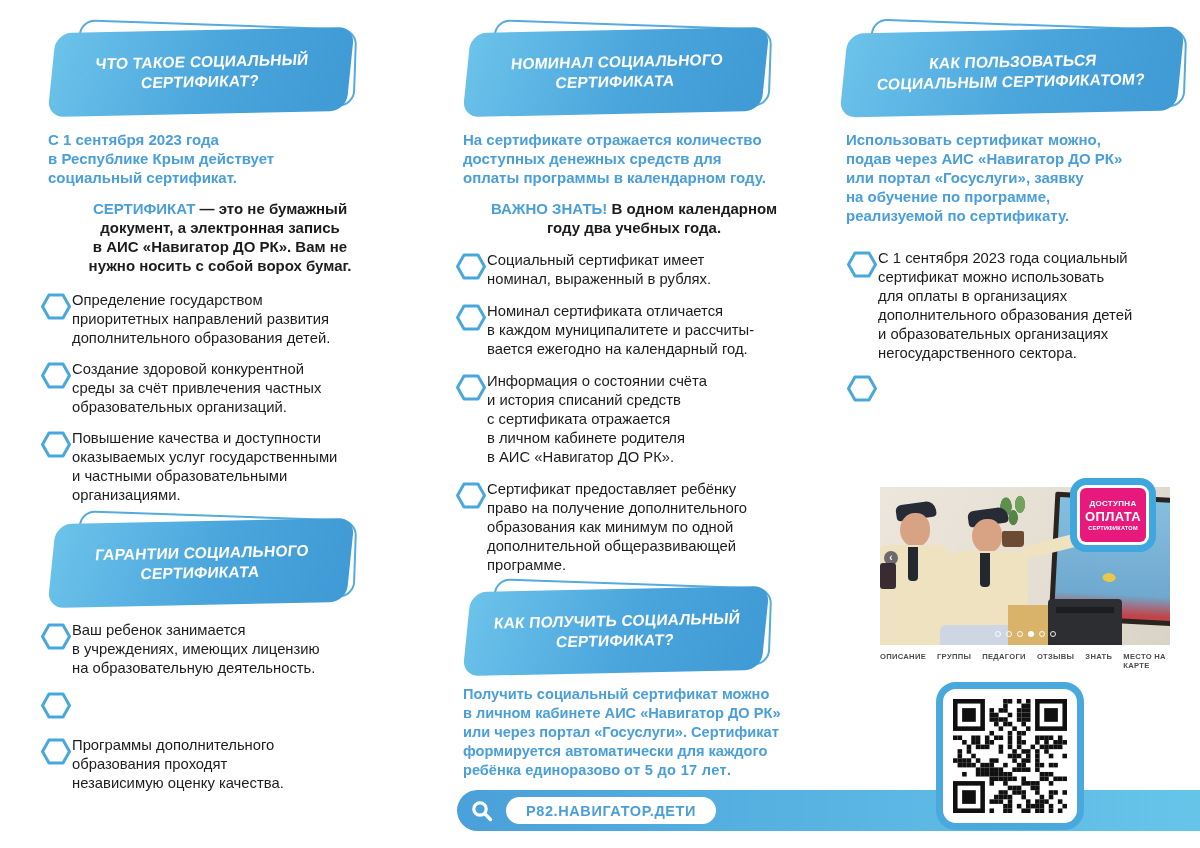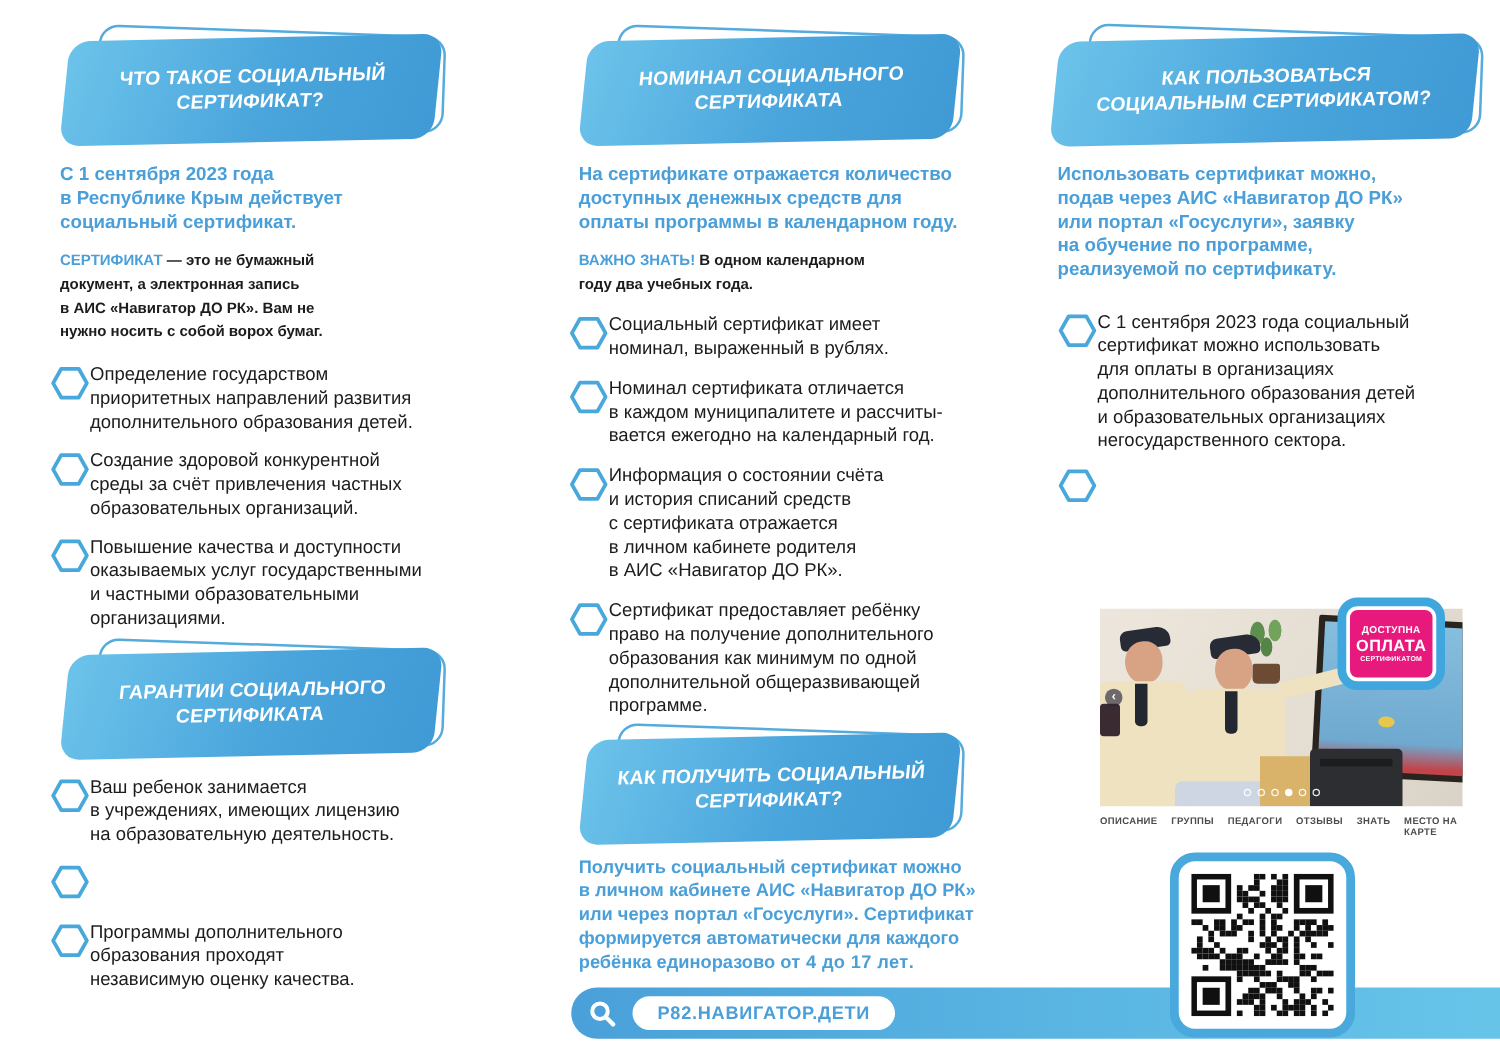--- a/index.html
+++ b/index.html
@@ -27,21 +27,21 @@
     border-radius:16px;transform:skewX(-7deg) rotate(-1.2deg);
     display:flex;align-items:center;justify-content:center;text-align:center;
     color:#ffffff;font-weight:800;font-size:15.5px;line-height:1.3;
     letter-spacing:.2px;padding:0 14px;
   }
   .col-left .hdr,.col-mid .hdr{margin-left:12px;width:298px;}
   .col-right .hdr{margin-left:6px;width:336px;}
 
   .pre{white-space:pre-line;}
   .blue-lead{color:#4a9fd9;font-weight:700;font-size:15px;line-height:19px;margin:0 0 12px 8px;}
-  .black-lead{color:#1c1c1e;font-weight:700;font-size:12px;line-height:19px;margin:0 0 16px 8px;}
+  .black-lead{color:#1c1c1e;font-weight:700;font-size:15px;line-height:19px;margin:0 0 16px 8px;text-align:center;}
   .black-lead .hl, .hl{color:#4a9fd9;}
 
   .bullet{display:flex;margin:0 0 12px 0;}
   .bullet .hex{flex:0 0 32px;margin-top:1px;}
   .bullet p{margin:0;color:#1c1c1e;font-weight:500;font-size:14.8px;line-height:19px;}
 
   .mid-bottom{color:#4a9fd9;font-weight:700;font-size:14.6px;line-height:19px;margin:0 0 0 8px;}
   .mid-bottom .xb{font-weight:800;letter-spacing:.3px;}
 
   
@@ -284,21 +284,21 @@
     <div class="hdr-fill">
         <span class="pre">КАК ПОЛУЧИТЬ СОЦИАЛЬНЫЙ
 СЕРТИФИКАТ?</span>
       </div>
   </div>
 
   <p class="mid-bottom pre"><span>Получить социальный сертификат можно
 в личном кабинете АИС «Навигатор ДО РК»
 или через портал «Госуслуги». Сертификат
 формируется автоматически для каждого
-ребёнка единоразово </span><span class="xb">от 4 до 17 лет</span><span>.</span></p>
+ребёнка единоразово </span><span class="xb">от 5 до 17 лет</span><span>.</span></p>
 </div>
 
 <div class="col col-right">
   <div class="hdr">
     <div class="hdr-outline"></div>
     <div class="hdr-fill">
         <span class="pre">КАК ПОЛЬЗОВАТЬСЯ
 СОЦИАЛЬНЫМ СЕРТИФИКАТОМ?</span>
       </div>
   </div>

